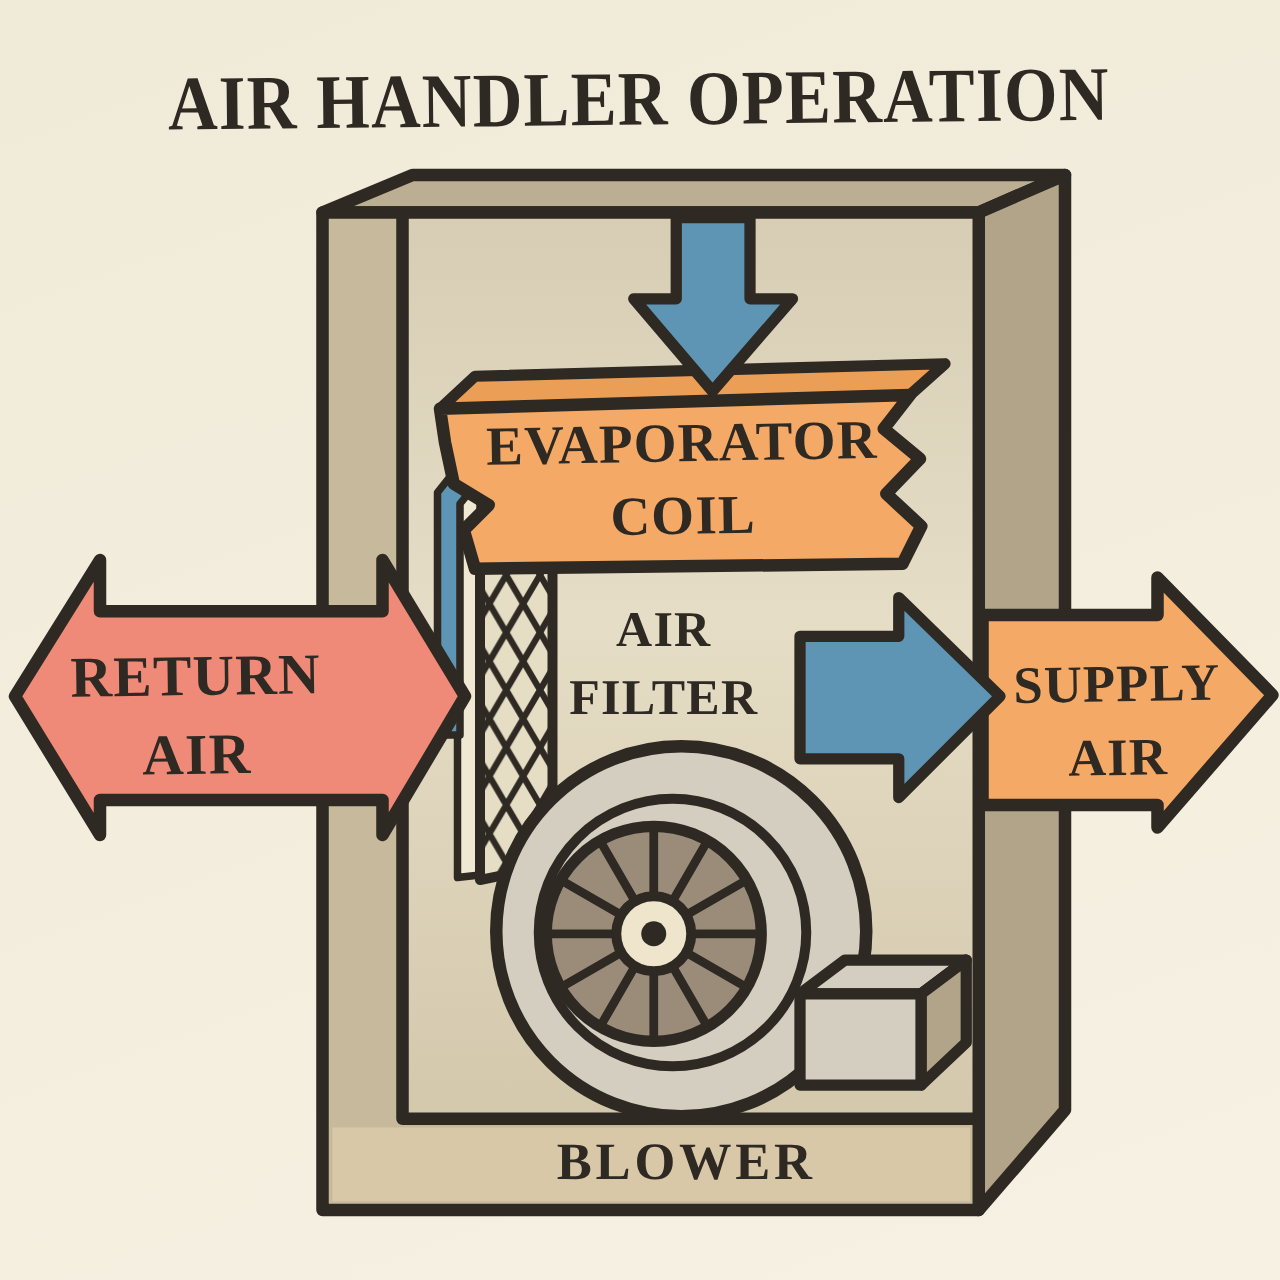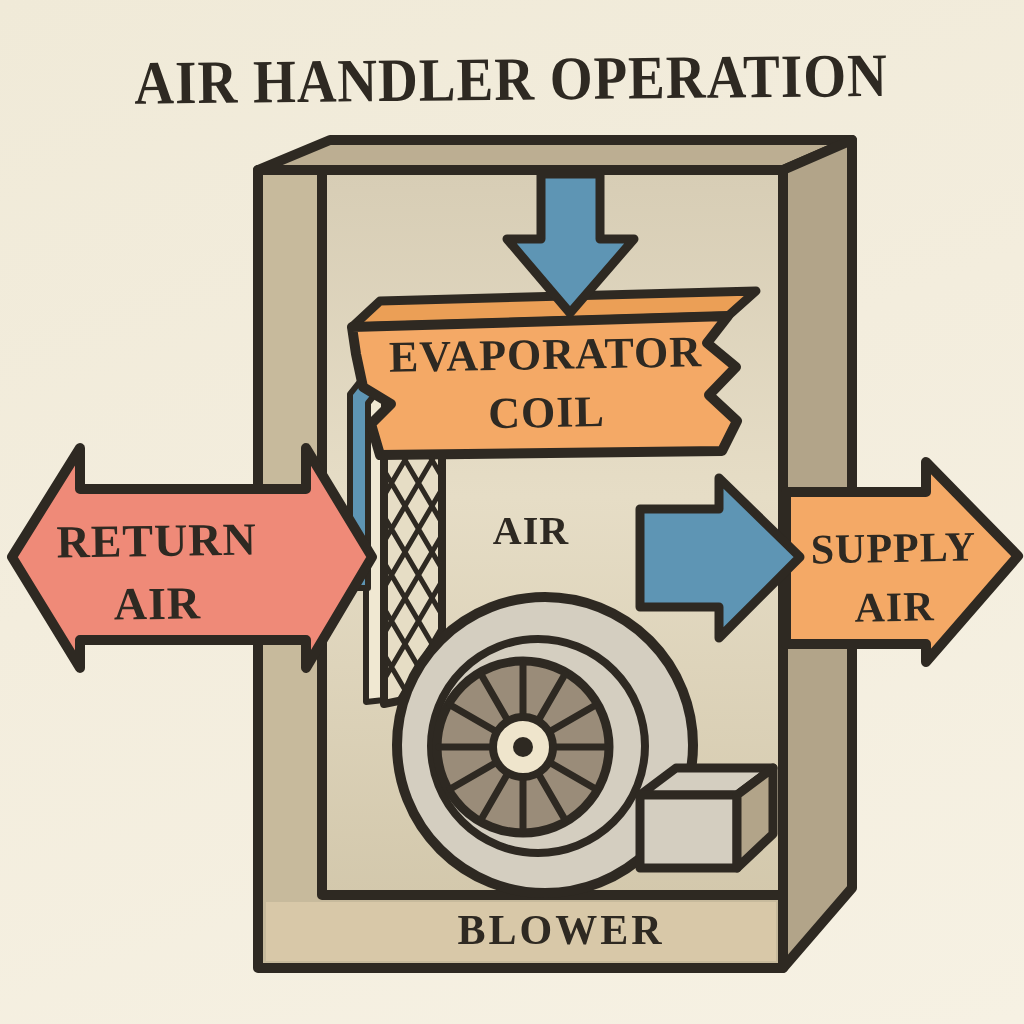--- a/index.html
+++ b/index.html
@@ -26,21 +26,21 @@
   }
   .lbl-title{left:511px;top:79px;font-size:55px;letter-spacing:1px;
     transform:translate(-50%,-50%) rotate(-0.6deg) scaleY(1.12);}
   .lbl-evap{left:546px;top:384px;font-size:44px;line-height:58px;
     transform:translate(-50%,-50%) rotate(-1deg);}
   .lbl-filter{left:531px;top:531px;font-size:40px;line-height:54px;}
   .lbl-return{left:157px;top:572px;font-size:46px;line-height:63px;
     transform:translate(-50%,-50%) rotate(-0.8deg);}
   .lbl-supply{left:894px;top:578px;font-size:42px;line-height:59px;
     transform:translate(-50%,-50%) rotate(-1deg);}
-  .lbl-blower{left:561px;top:930px;font-size:42px;letter-spacing:3px;}
+  .lbl-blower{left:549px;top:930px;font-size:42px;letter-spacing:3px;}
 </style>
 </head>
 <body>
 
 <div class="stage">
 
   <svg width="1024" height="1024" viewBox="0 0 1024 1024">
     <defs>
       <linearGradient id="interiorGrad" x1="0" y1="0" x2="0" y2="1">
         <stop offset="0" style="stop-color:var(--c-interior_top)"></stop>
@@ -107,20 +107,21 @@
 
   <div class="lbl lbl-title">AIR HANDLER OPERATION</div>
 
   <div class="lbl lbl-evap">
     <div>EVAPORATOR</div>
     <div>COIL</div>
   </div>
 
   <div class="lbl lbl-filter">
     <div>AIR</div>
+    <div>FILTER</div>
   </div>
 
   <div class="lbl lbl-return">
     <div>RETURN</div>
     <div>AIR</div>
   </div>
 
   <div class="lbl lbl-supply">
     <div>SUPPLY</div>
     <div>AIR</div>

